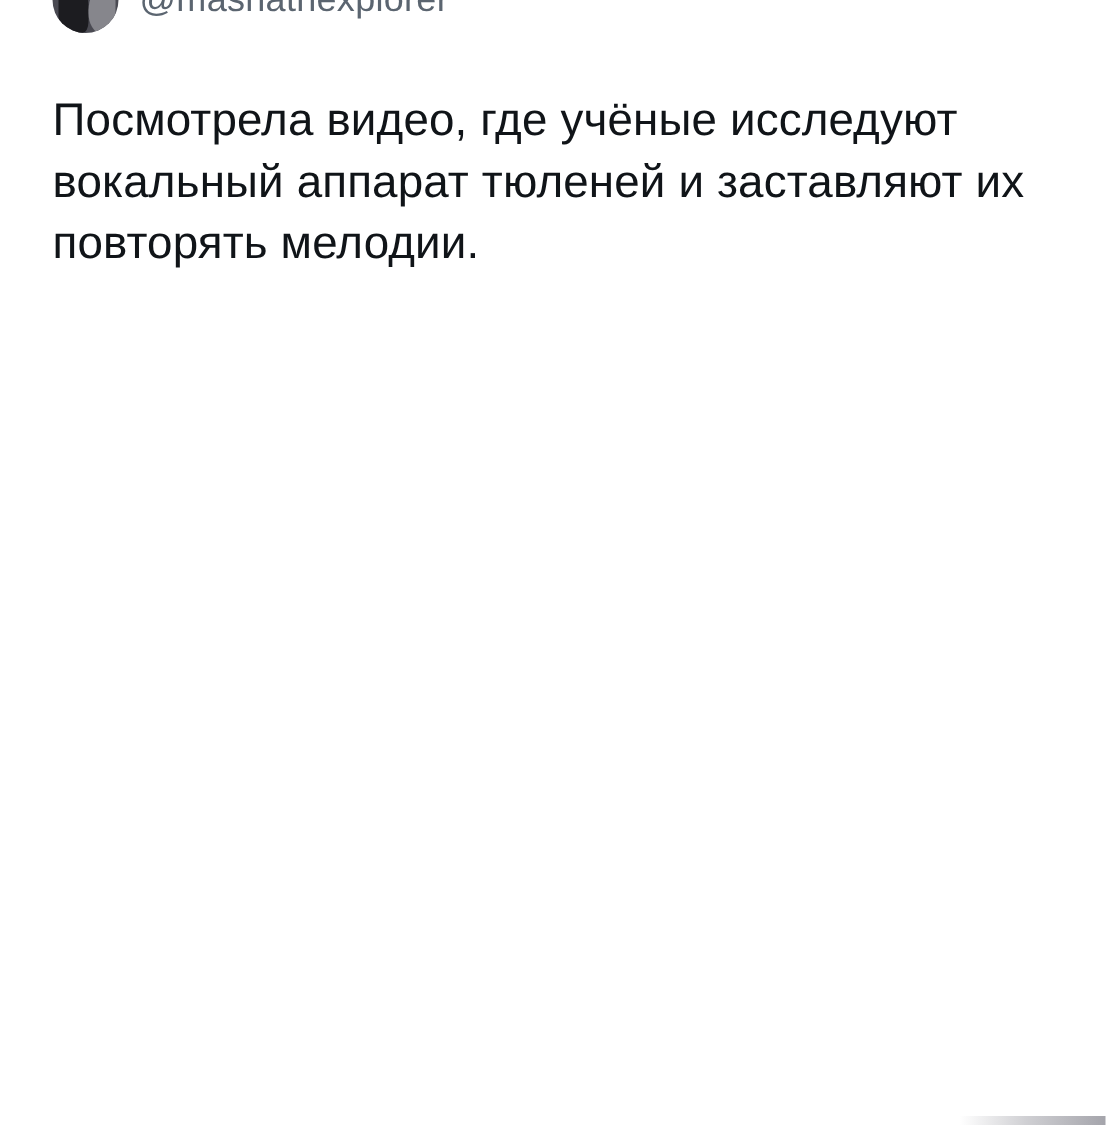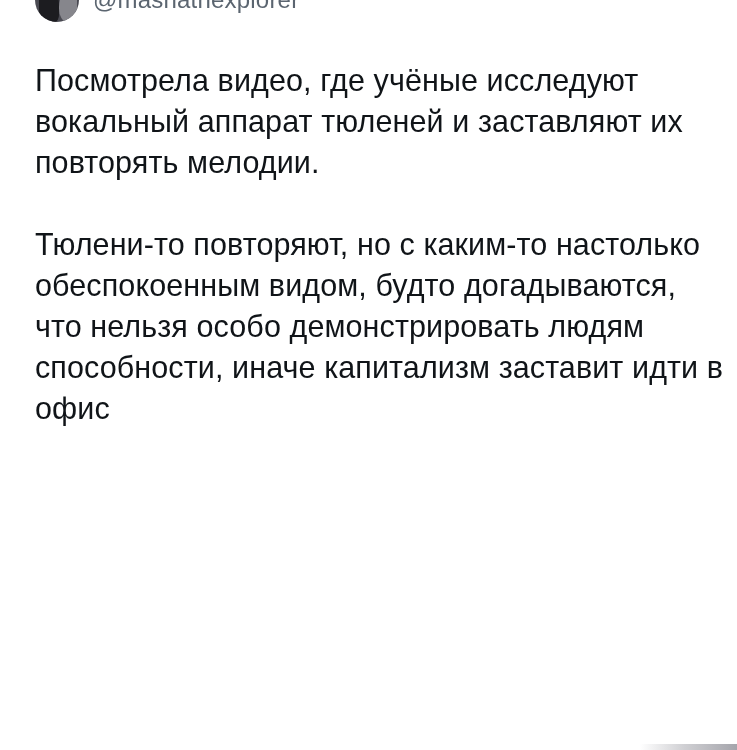--- a/index.html
+++ b/index.html
@@ -108,18 +108,17 @@
   <div class="post-header">
     <div class="avatar">
       <div class="shape-a"></div>
       <div class="shape-b"></div>
     </div>
     <div class="handle">@mashathexplorer</div>
   </div>
 
   <div class="post-body">
     <p class="para">Посмотрела видео, где учёные исследуют вокальный аппарат тюленей и заставляют их повторять мелодии.</p>
-    <p class="para">Тюлени-то повторяют, но с каким-то настолько обеспокоенным видом, будто догадываются, что нельзя особо демонстрировать людям способности, иначе капитализм заставит идти в офис</p>
   </div>
 
   <div class="bottom-fade"></div>
   <div class="corner-mark"></div>
 </div>
 
 </body></html>

